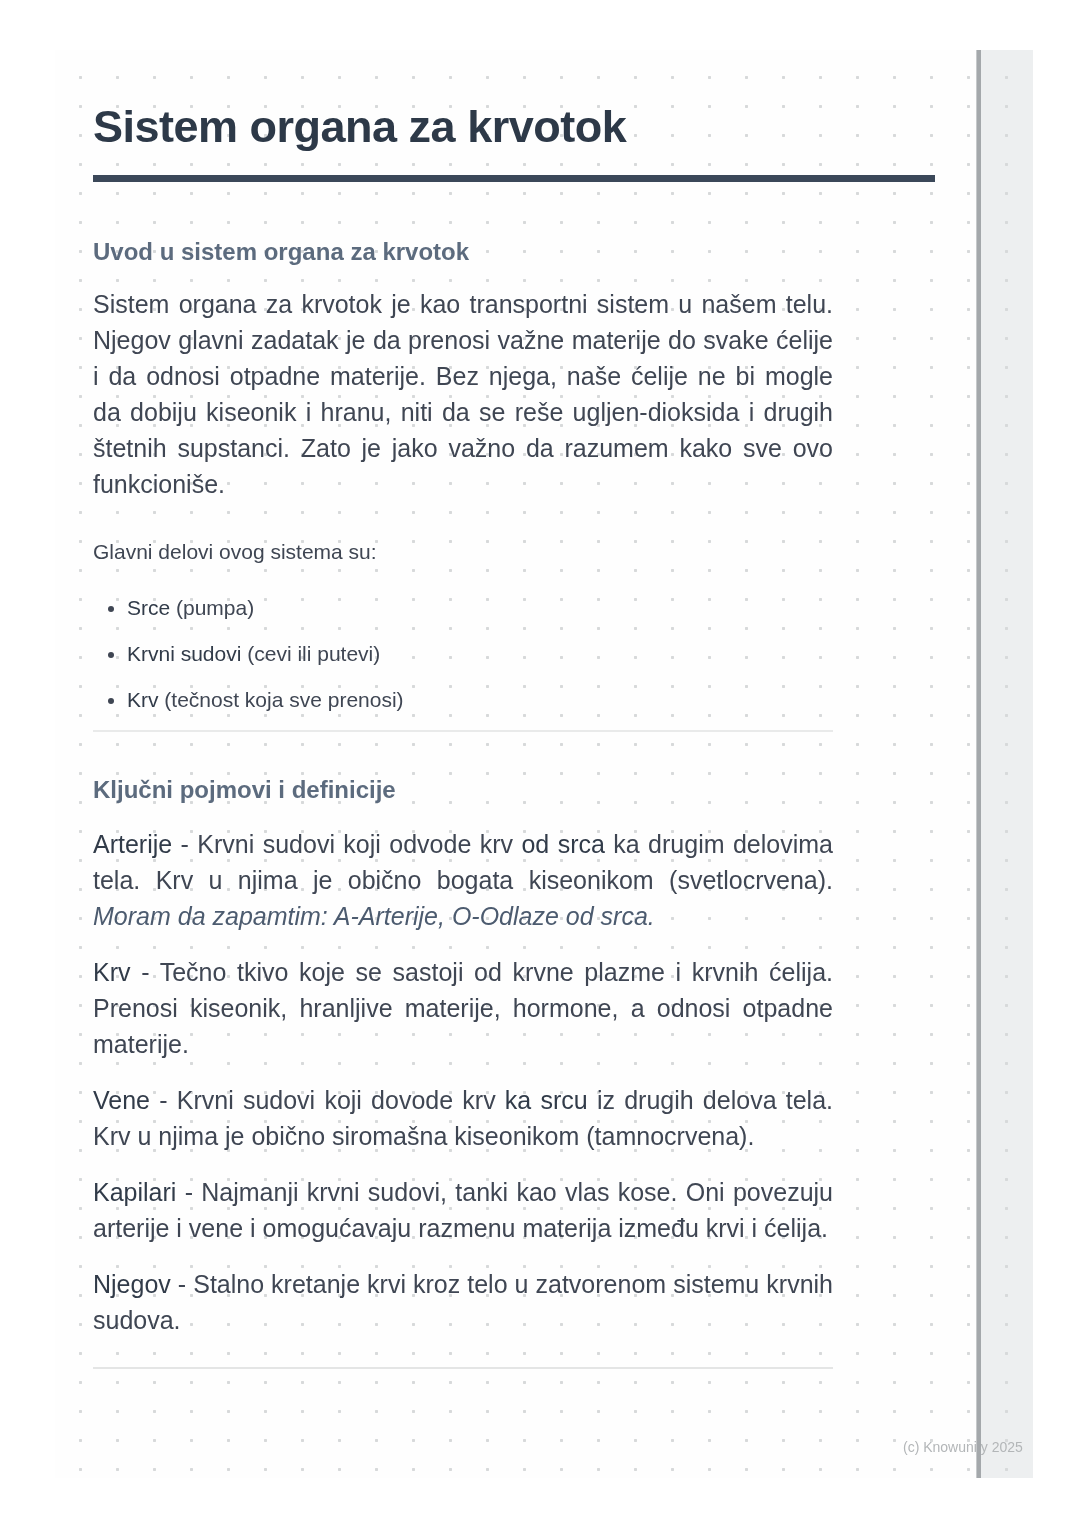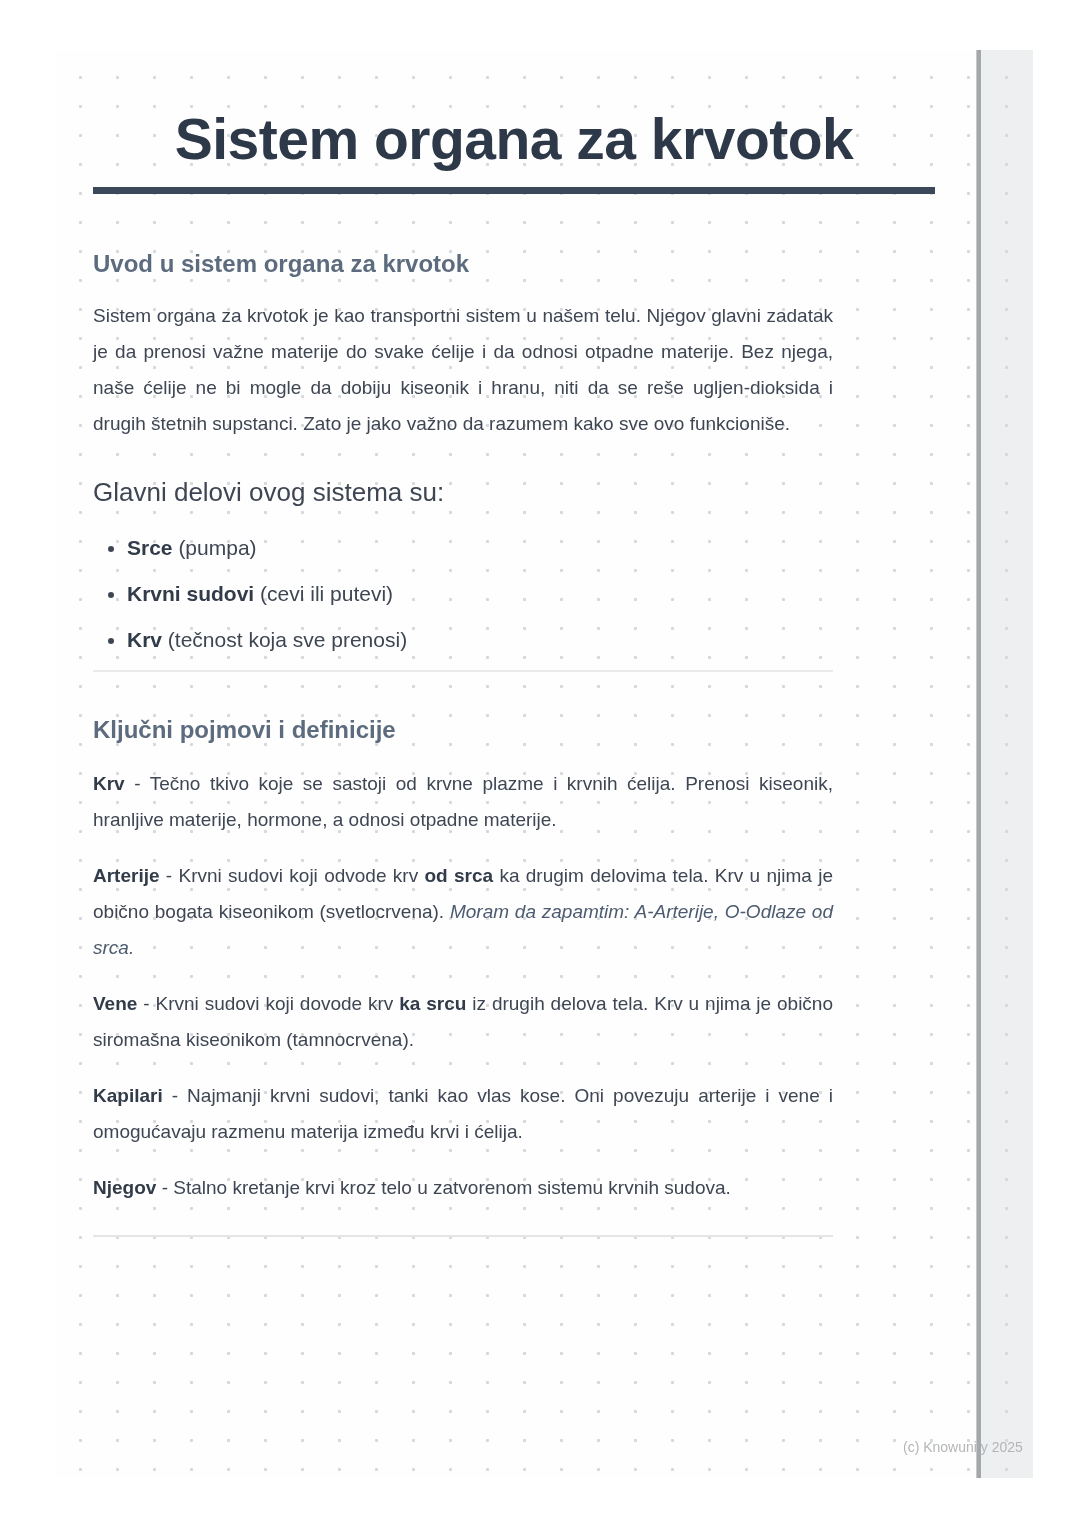--- a/index.html
+++ b/index.html
@@ -35,69 +35,68 @@
     background:#a4a8ab;
     border-left:1px solid #c6c9cb;
     z-index:2;
   }
   .content {
     position:absolute;
     left:38px; top:42px;
     width:842px;
   }
   h1 {
-    font-size:57px;
+    font-size:45px;
     line-height:68px;
     font-weight:700;
     letter-spacing:-0.5px;
     color:#2d3948;
-    margin:13px 0 14px 0;
-    text-align:center;
+    margin:1px 0 14px 0;
   }
   .title-rule {
     width:842px; height:7px;
     background:#3b4859;
     margin:0 0 52px 0;
   }
   h2 {
     font-size:24px;
     line-height:36px;
     font-weight:700;
     color:#5c6b7e;
     margin:0 0 16px 0;
   }
   h2.second { margin-bottom:18px; }
   .para {
     width:740px;
-    font-size:19px;
+    font-size:25px;
     line-height:36px;
     color:#3f4653;
     text-align:justify;
     margin:0 0 32px 0;
   }
   .para.def { margin-bottom:20px; }
   .list-intro {
     width:740px;
-    font-size:26px;
+    font-size:21px;
     line-height:36px;
     color:#3f4653;
     margin:0 0 20px 0;
   }
   ul.parts {
     list-style:disc;
     padding-left:34px;
     margin:0;
   }
   ul.parts li {
     font-size:21px;
     line-height:36px;
     color:#3f4653;
     margin-bottom:10px;
   }
-  .b { font-weight:700; color:#313b49;margin-top:16px; }
+  .b { font-weight:400; color:#313b49;margin-top:16px; }
   .i { font-style:italic; color:#4c5b6f; }
   .section-divider {
     width:740px; height:2px;
     background:#e9eaea;
     border:none;
     margin:12px 0 40px 0;
   }
   .bottom-divider {
     width:740px; height:2px;
     background:#e4e5e5;
@@ -129,22 +128,22 @@
     <ul class="parts">
         <li><span class="b">Srce</span><span> (pumpa)</span></li>
         <li><span class="b">Krvni sudovi</span><span> (cevi ili putevi)</span></li>
         <li><span class="b">Krv</span><span> (tečnost koja sve prenosi)</span></li>
       </ul>
 
     <hr class="section-divider">
 
     <h2 class="second">Ključni pojmovi i definicije</h2>
     <div>
+        <p class="para def"><span class="b">Arterije</span><span> - Krvni sudovi koji odvode krv </span><span class="b">od srca</span><span> ka drugim delovima tela. Krv u njima je obično bogata kiseonikom (svetlocrvena). </span><span class="i">Moram da zapamtim: A-Arterije, O-Odlaze od srca.</span></p>
         <p class="para def"><span class="b">Krv</span><span> - Tečno tkivo koje se sastoji od krvne plazme i krvnih ćelija. Prenosi kiseonik, hranljive materije, hormone, a odnosi otpadne materije.</span></p>
-        <p class="para def"><span class="b">Arterije</span><span> - Krvni sudovi koji odvode krv </span><span class="b">od srca</span><span> ka drugim delovima tela. Krv u njima je obično bogata kiseonikom (svetlocrvena). </span><span class="i">Moram da zapamtim: A-Arterije, O-Odlaze od srca.</span></p>
         <p class="para def"><span class="b">Vene</span><span> - Krvni sudovi koji dovode krv </span><span class="b">ka srcu</span><span> iz drugih delova tela. Krv u njima je obično siromašna kiseonikom (tamnocrvena).</span></p>
         <p class="para def"><span class="b">Kapilari</span><span> - Najmanji krvni sudovi, tanki kao vlas kose. Oni povezuju arterije i vene i omogućavaju razmenu materija između krvi i ćelija.</span></p>
         <p class="para def"><span class="b">Njegov</span><span> - Stalno kretanje krvi kroz telo u zatvorenom sistemu krvnih sudova.</span></p>
       </div>
 
     <hr class="bottom-divider">
   </div>
 </div>
 
 <div class="gutter dotted"></div>

